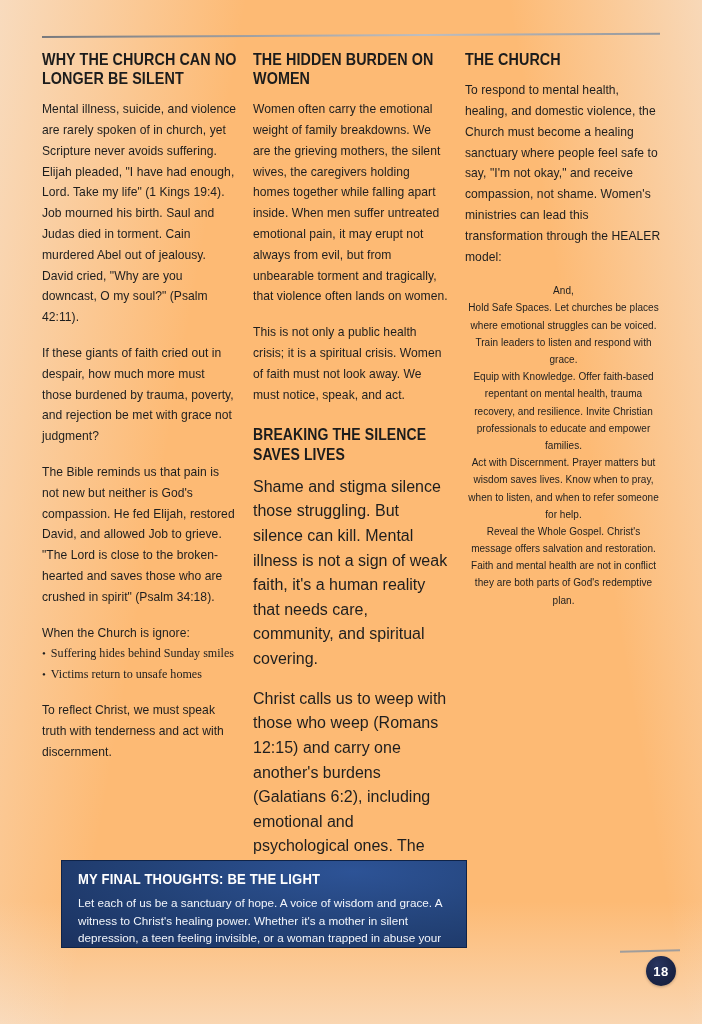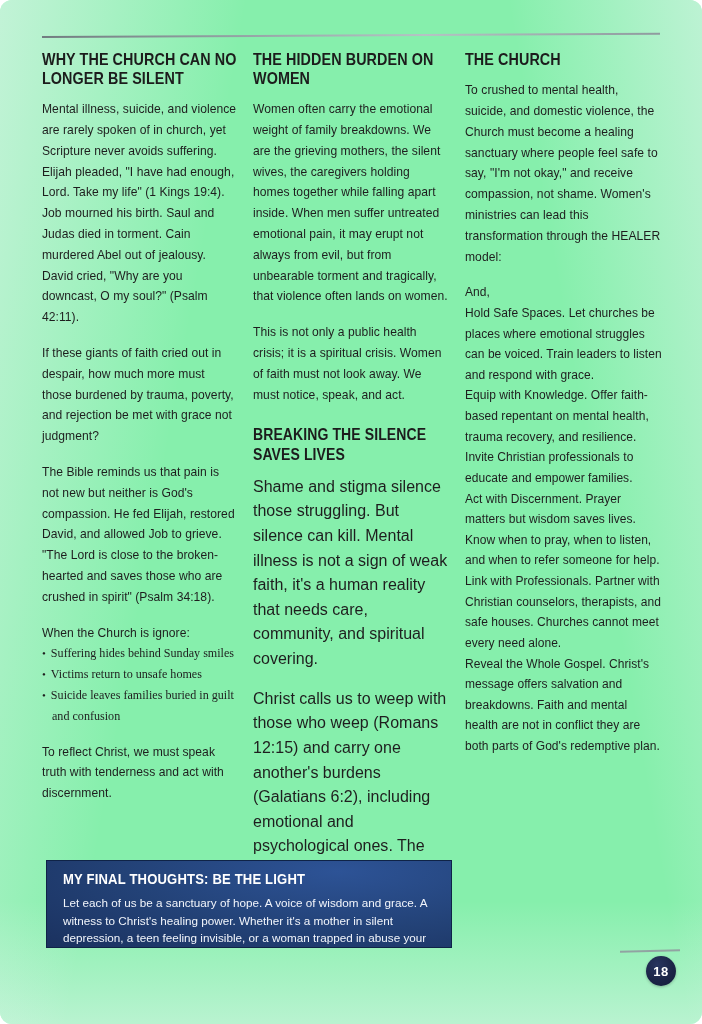--- a/index.html
+++ b/index.html
@@ -5,24 +5,23 @@
 <style>
   html, body {
     margin: 0;
     padding: 0;
     background: #ffffff;
   }
   .page {
     position: relative;
     width: 702px;
     height: 1024px;
-    background: #86efac;
+    background: #fdba74;
     overflow: hidden;
     font-family: "Liberation Sans", sans-serif;
-    border-radius: 12px;
     -webkit-font-smoothing: antialiased;
   }
   
   .paper-tint {
     position: absolute;
     inset: 0;
     background:
       linear-gradient(100deg, rgba(244,246,250,0.55) 0%, rgba(255,255,255,0) 28%),
       linear-gradient(260deg, rgba(243,246,251,0.5) 0%, rgba(255,255,255,0) 22%),
       linear-gradient(0deg, rgba(246,248,252,0.45) 0%, rgba(255,255,255,0) 12%);
@@ -106,32 +105,33 @@
   }
   ul.bullets li::before {
     content: "\2022";
     margin-right: 5px;
     font-size: 11px;
   }
 
   .healer-list { margin: 0; }
   .healer-item {
     font-family: "Liberation Sans", sans-serif;
-    font-size: 12px;
+    font-size: 10px;
     line-height: 1.72;
     color: #1e1e1e;
     margin: 0;
     letter-spacing: 0.05px;
+    text-align: center;
   }
   .healer-item b { font-weight: 400; }
 
   
   .callout {
     position: absolute;
-    left: 46px;
+    left: 61px;
     top: 860px;
     width: 406px;
     height: 88px;
     background:
       radial-gradient(125% 160% at 72% 12%, #2d5396 0%, #234277 42%, #1b3260 78%, #16294f 100%);
     border: 1px solid #0f2347;
     box-sizing: border-box;
     padding: 10px 14px 12px 16px;
     overflow: hidden;
   }
@@ -199,44 +199,42 @@
 
     <div class="col col-1">
       <h2 class="heading">WHY THE CHURCH CAN NO LONGER BE SILENT</h2>
       <p class="body">Mental illness, suicide, and violence are rarely spoken of in church, yet Scripture never avoids suffering. Elijah pleaded, "I have had enough, Lord. Take my life" (1 Kings 19:4). Job mourned his birth. Saul and Judas died in torment. Cain murdered Abel out of jealousy. David cried, "Why are you downcast, O my soul?" (Psalm 42:11).</p>
       <p class="body">If these giants of faith cried out in despair, how much more must those burdened by trauma, poverty, and rejection be met with grace not judgment?</p>
       <p class="body">The Bible reminds us that pain is not new but neither is God's compassion. He fed Elijah, restored David, and allowed Job to grieve. "The Lord is close to the broken-hearted and saves those who are crushed in spirit" (Psalm 34:18).</p>
       <p class="body" style="margin-bottom:0">When the Church is ignore:</p>
       <ul class="bullets">
         <li>Suffering hides behind Sunday smiles</li>
         <li>Victims return to unsafe homes</li>
-        <li>Suicide leaves families buried in guilt and confusion</li>
       </ul>
       <p class="body">To reflect Christ, we must speak truth with tenderness and act with discernment.</p>
     </div>
 
     <div class="col col-2">
       <h2 class="heading">THE HIDDEN BURDEN ON WOMEN</h2>
       <p class="body">Women often carry the emotional weight of family breakdowns. We are the grieving mothers, the silent wives, the caregivers holding homes together while falling apart inside. When men suffer untreated emotional pain, it may erupt not always from evil, but from unbearable torment and tragically, that violence often lands on women.</p>
       <p class="body">This is not only a public health crisis; it is a spiritual crisis. Women of faith must not look away. We must notice, speak, and act.</p>
       <h2 class="heading second grotesque-head">BREAKING THE SILENCE SAVES LIVES</h2>
       <p class="body grotesque">Shame and stigma silence those struggling. But silence can kill. Mental illness is not a sign of weak faith, it's a human reality that needs care, community, and spiritual covering.</p>
       <p class="body grotesque">Christ calls us to weep with those who weep (Romans 12:15) and carry one another's burdens (Galatians 6:2), including emotional and psychological ones. The pain we ignore becomes the lives we lose.</p>
     </div>
 
     <div class="col col-3">
       <h2 class="heading">THE CHURCH</h2>
-      <p class="body">To crushed to mental health, suicide, and domestic violence, the Church must become a healing sanctuary where people feel safe to say, "I'm not okay," and receive compassion, not shame. Women's ministries can lead this transformation through the HEALER model:</p>
+      <p class="body">To respond to mental health, healing, and domestic violence, the Church must become a healing sanctuary where people feel safe to say, "I'm not okay," and receive compassion, not shame. Women's ministries can lead this transformation through the HEALER model:</p>
       <div class="healer-list">
         <p class="healer-item">And,</p>
         <p class="healer-item"><b>Hold Safe Spaces.</b><span> Let churches be places where emotional struggles can be voiced. Train leaders to listen and respond with grace.</span></p>
         <p class="healer-item"><b>Equip with Knowledge.</b><span> Offer faith-based repentant on mental health, trauma recovery, and resilience. Invite Christian professionals to educate and empower families.</span></p>
         <p class="healer-item"><b>Act with Discernment.</b><span> Prayer matters but wisdom saves lives. Know when to pray, when to listen, and when to refer someone for help.</span></p>
-        <p class="healer-item"><b>Link with Professionals.</b><span> Partner with Christian counselors, therapists, and safe houses. Churches cannot meet every need alone.</span></p>
-        <p class="healer-item"><b>Reveal the Whole Gospel.</b><span> Christ's message offers salvation and breakdowns. Faith and mental health are not in conflict they are both parts of God's redemptive plan.</span></p>
+        <p class="healer-item"><b>Reveal the Whole Gospel.</b><span> Christ's message offers salvation and restoration. Faith and mental health are not in conflict they are both parts of God's redemptive plan.</span></p>
       </div>
     </div>
 
   </div>
 
   <div class="callout">
     <div class="callout-title">MY FINAL THOUGHTS: BE THE LIGHT</div>
     <div class="callout-body">Let each of us be a sanctuary of hope. A voice of wisdom and grace. A witness to Christ's healing power. Whether it's a mother in silent depression, a teen feeling invisible, or a woman trapped in abuse your compassion, your prayer, and your referral could save a life.</div>
   </div>
 

